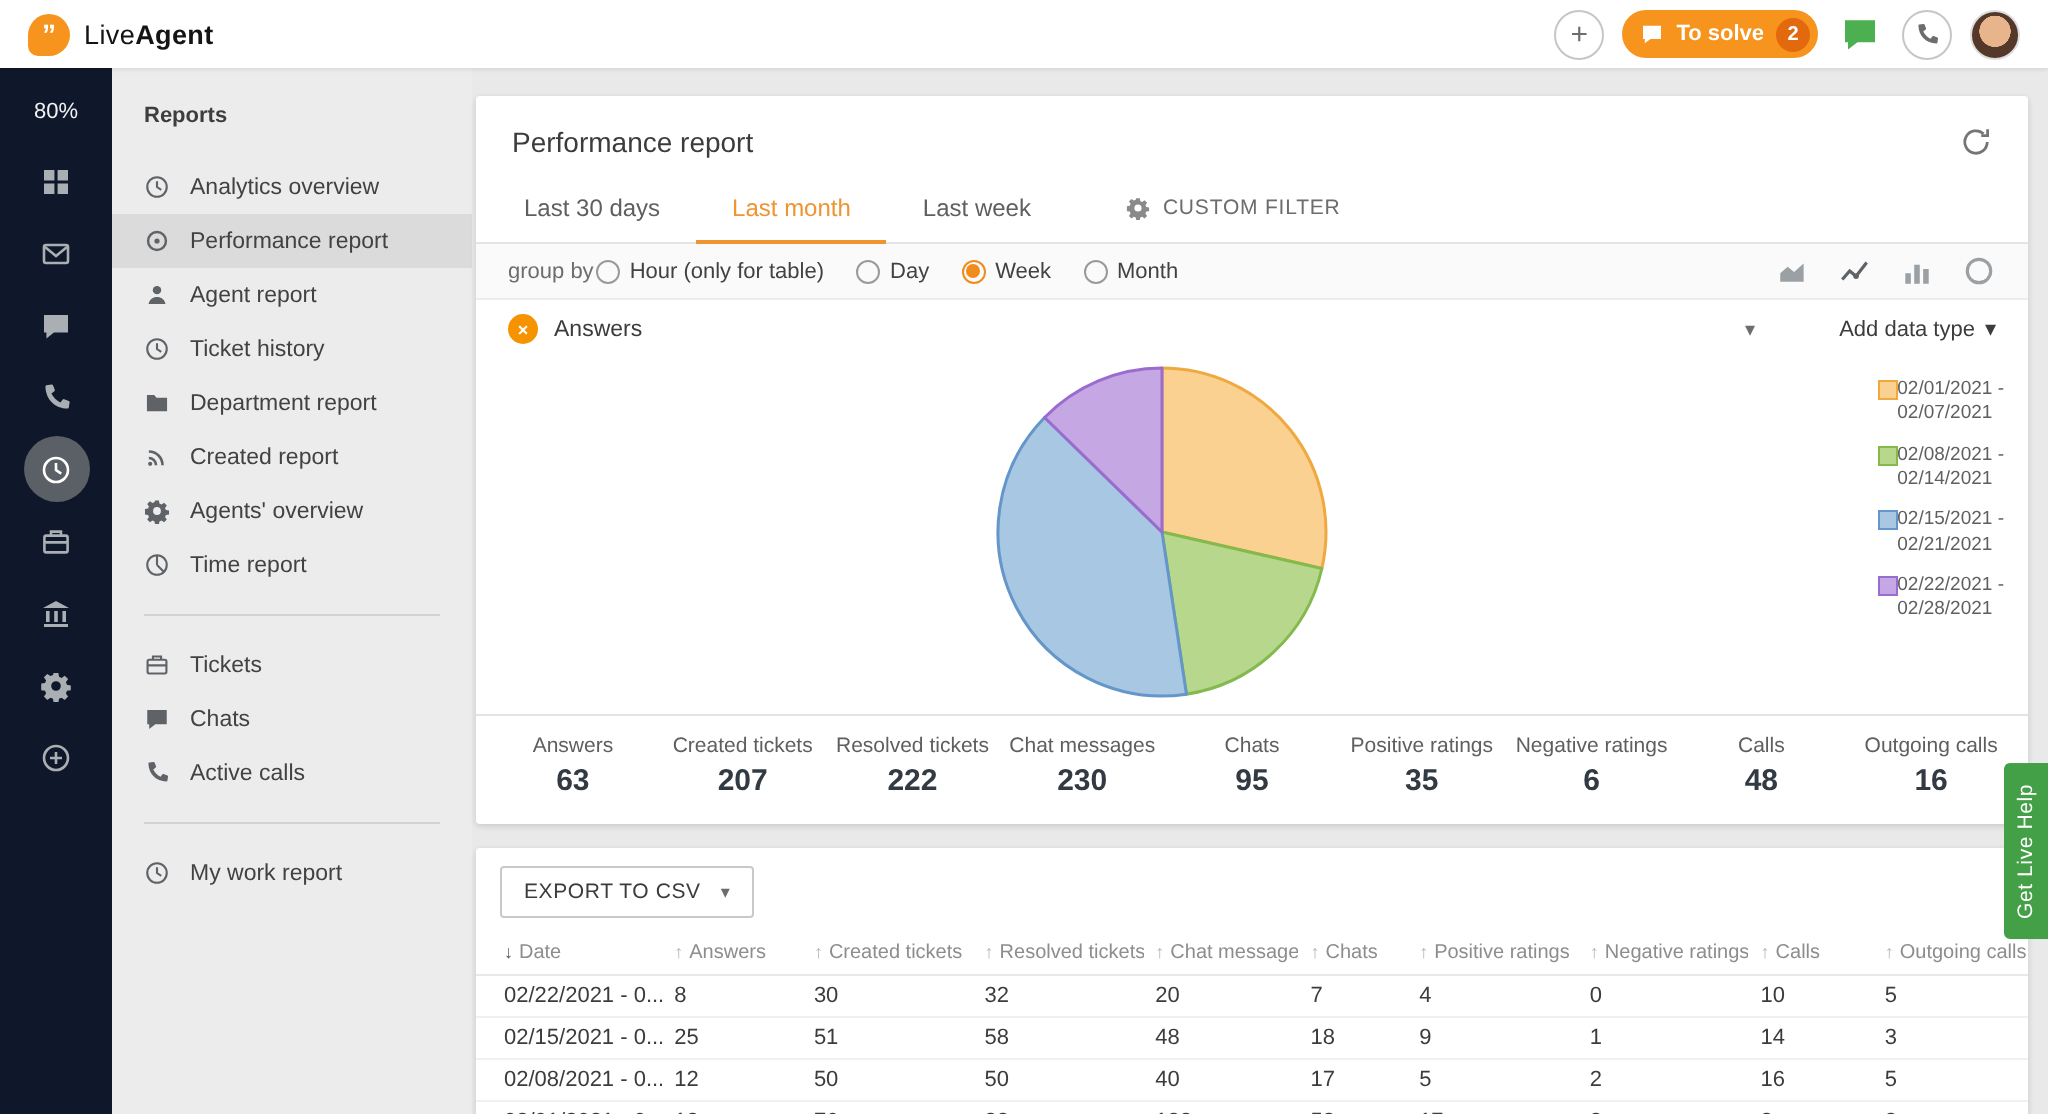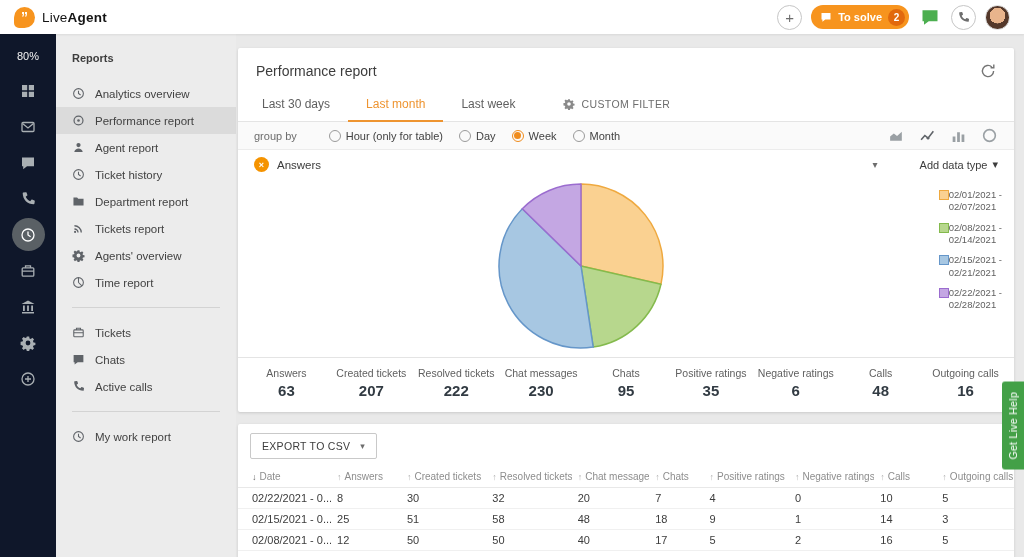--- a/index.html
+++ b/index.html
@@ -55,21 +55,21 @@
   .card-title{font-size:14px;font-weight:normal;color:#3c3c3c}
   .refresh-btn{width:16px;height:16px;color:#757575;padding:0}
 
   .tabs{display:flex;align-items:stretch;border-bottom:1px solid #e4e4e4;padding:0 6px}
   .tab{padding:10px 18px 9px;font-size:12px;color:#5f5f5f;border-bottom:2px solid transparent;margin-bottom:-1px}
   .tab.active{color:#EE9430;border-bottom-color:#EE9430}
   .custom-filter{display:flex;align-items:center;gap:6px;padding:10px 16px;margin-left:14px;
     font-size:10.5px;color:#6d6d6d;letter-spacing:.4px}
   .cf-icon{width:12px;height:12px;color:#8a8a8a}
 
-  .groupbar{display:flex;align-items:center;gap:32px;background:#FAFAFA;border-bottom:1px solid #ececec;
+  .groupbar{display:flex;align-items:center;gap:1px;background:#FAFAFA;border-bottom:1px solid #ececec;
     padding:5px 16px;font-size:11px;color:#424242;height:28px}
   .gb-label{color:#6d6d6d}
   .gb-option{display:flex;align-items:center;gap:5px;cursor:pointer}
   .radio{width:12px;height:12px;border:1.5px solid #9a9a9a;border-radius:50%;position:relative;flex-shrink:0}
   .radio.sel{border-color:#F08C1D}
   .radio.sel::after{content:"";position:absolute;inset:1.5px;background:#F08C1D;border-radius:50%}
   .chart-type-icons{margin-left:auto;display:flex;gap:14px}
   .ct-btn{width:17px;height:17px;color:#9aa0a4;padding:0}
   .ct-btn.active{color:#5f6368}
 
@@ -264,21 +264,21 @@
           <span>Department report</span>
         </div>
         <div class="nav-item">
           <span class="ni">
             <svg viewBox="0 0 16 16" fill="none" stroke="currentColor" stroke-width="1.6">
               <path d="M3 8.6A4.4 4.4 0 0 1 7.4 13"></path>
               <path d="M3 4.6A8.4 8.4 0 0 1 11.4 13"></path>
               <circle cx="3.8" cy="12.2" r="1.3" fill="currentColor" stroke="none"></circle>
             </svg>
           </span>
-          <span>Tickets report</span>
+          <span>Created report</span>
         </div>
         <div class="nav-item">
           <span class="ni">
             <svg viewBox="0 0 16 16">
               <path fill="currentColor" fill-rule="evenodd" d="M6.8 1.5h2.4l.3 1.9 1.3.55 1.55-1.1 1.7 1.7-1.1 1.55.55 1.3 1.9.3v2.4l-1.9.3-.55 1.3 1.1 1.55-1.7 1.7-1.55-1.1-1.3.55-.3 1.9H6.8l-.3-1.9-1.3-.55-1.55 1.1-1.7-1.7 1.1-1.55-.55-1.3-1.9-.3V6.8l1.9-.3.55-1.3-1.1-1.55 1.7-1.7 1.55 1.1 1.3-.55zM8 5.6A2.4 2.4 0 1 0 8 10.4 2.4 2.4 0 0 0 8 5.6z"></path>
             </svg>
           </span>
           <span>Agents' overview</span>
         </div>
         <div class="nav-item">

